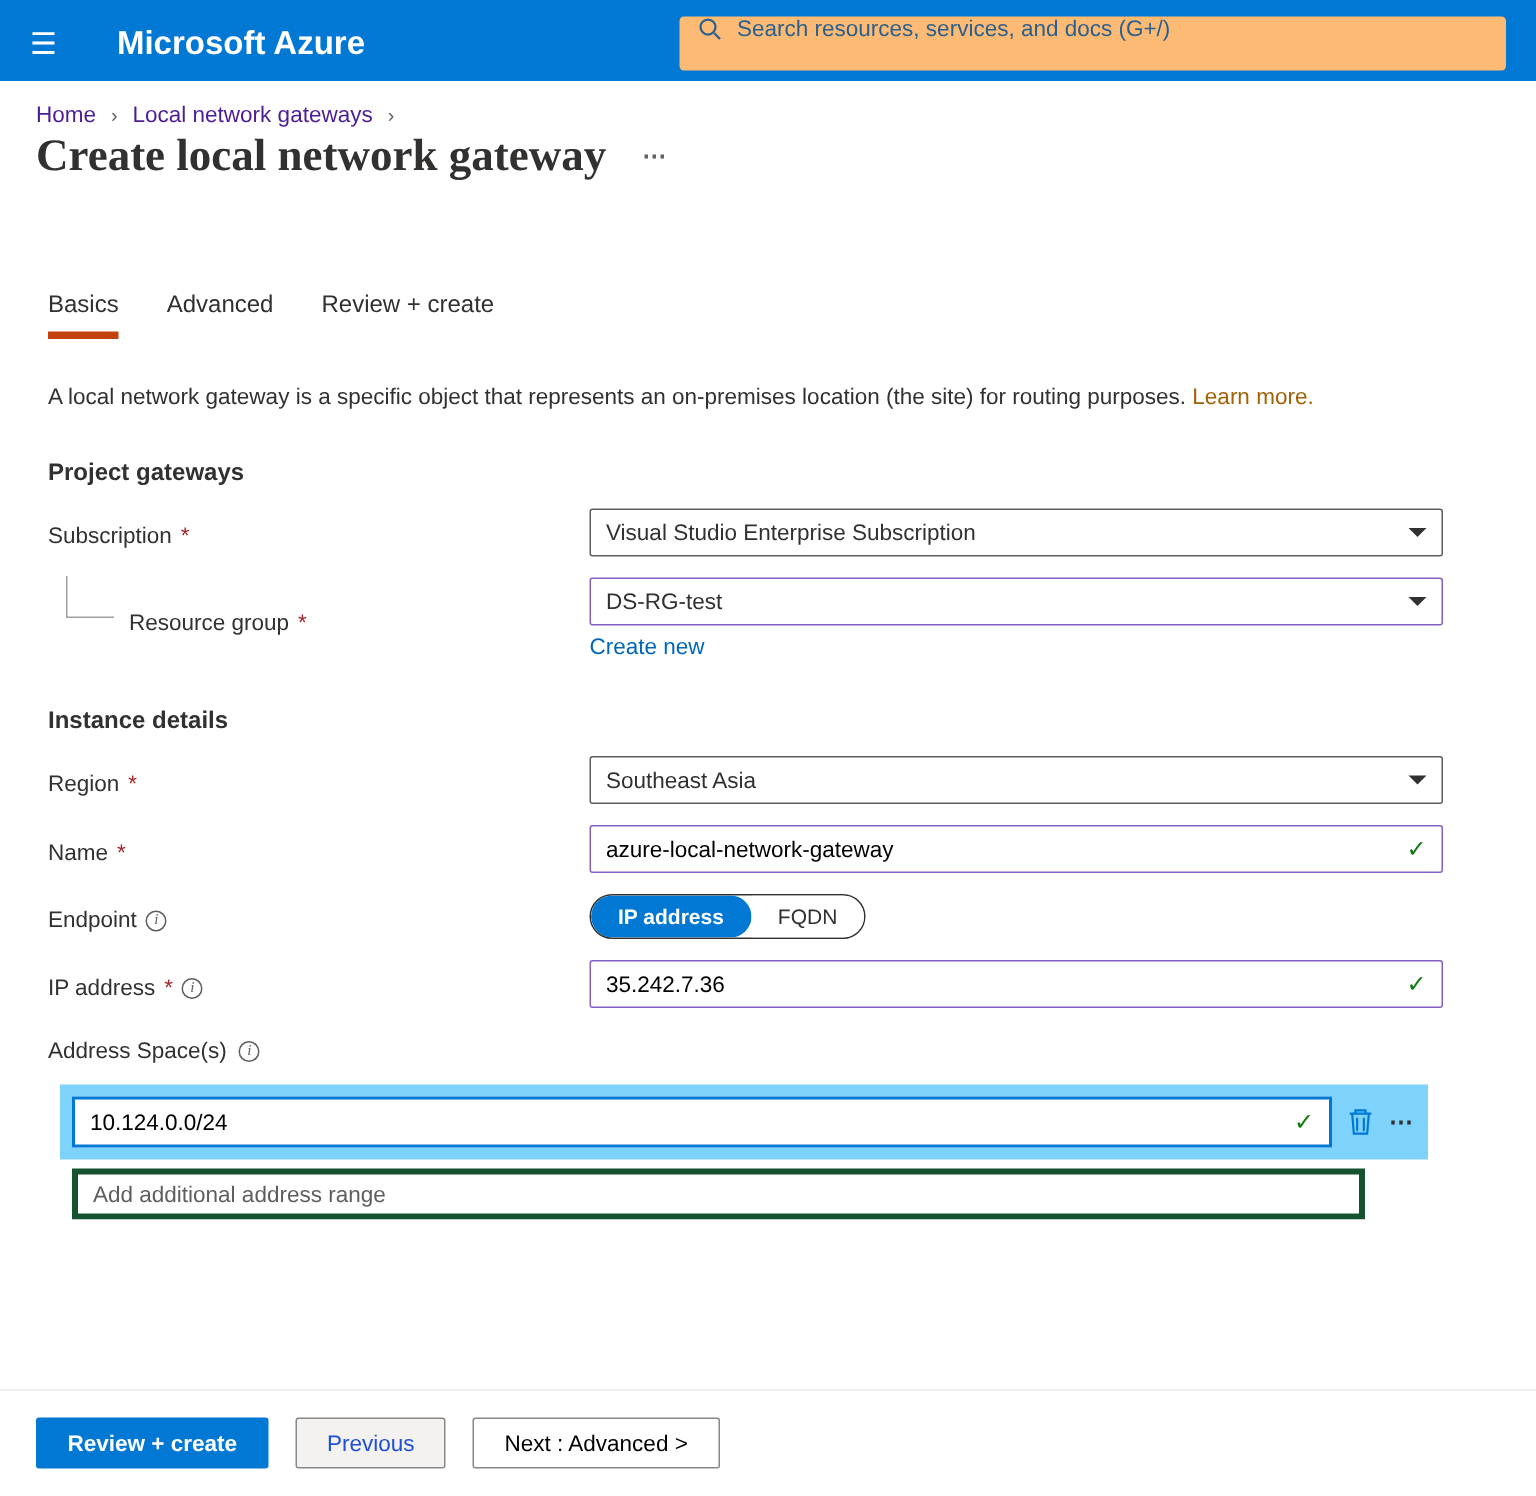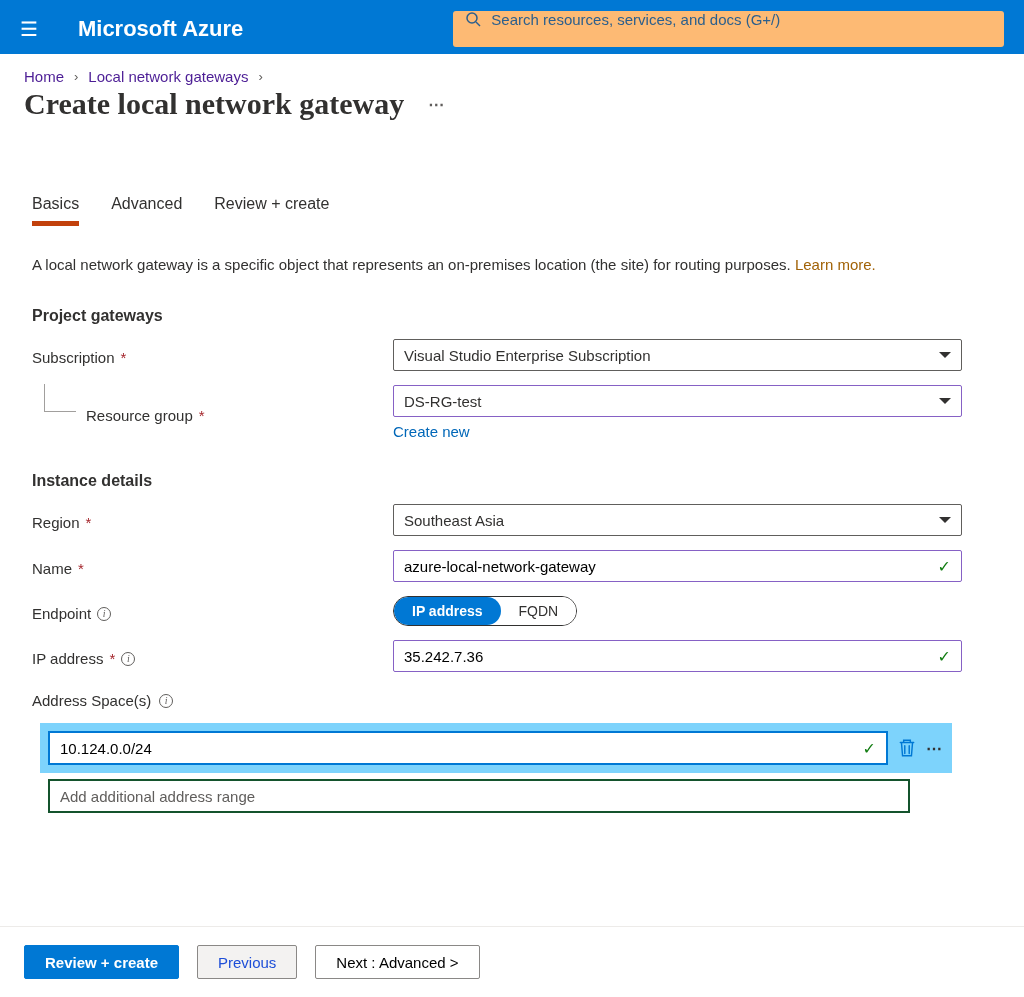--- a/index.html
+++ b/index.html
@@ -213,21 +213,21 @@
     display: flex;
     align-items: center;
     justify-content: space-between;
     font-size: 15px;
   }
   .addr-input input { border: none; outline: none; font-size: 15px; width: 100%; }
   .trash-icon { width: 18px; height: 20px; cursor: pointer; }
   .more-dots { font-size: 16px; letter-spacing: 2px; cursor: pointer; color: #323130; font-weight: bold;}
   .addr-additional {
     margin: 6px 48px 0 16px;
-    border: 2px solid #14532d;
+    border: 4px solid #14532d;
     height: 34px;
     padding: 0 10px;
     display: flex;
     align-items: center;
     max-width: 862px;
   }
   .addr-additional input { border:none; outline:none; width:100%; font-size:15px; }
   .addr-additional input::placeholder { color: #605e5c; }
   .footer {
     position: fixed;

